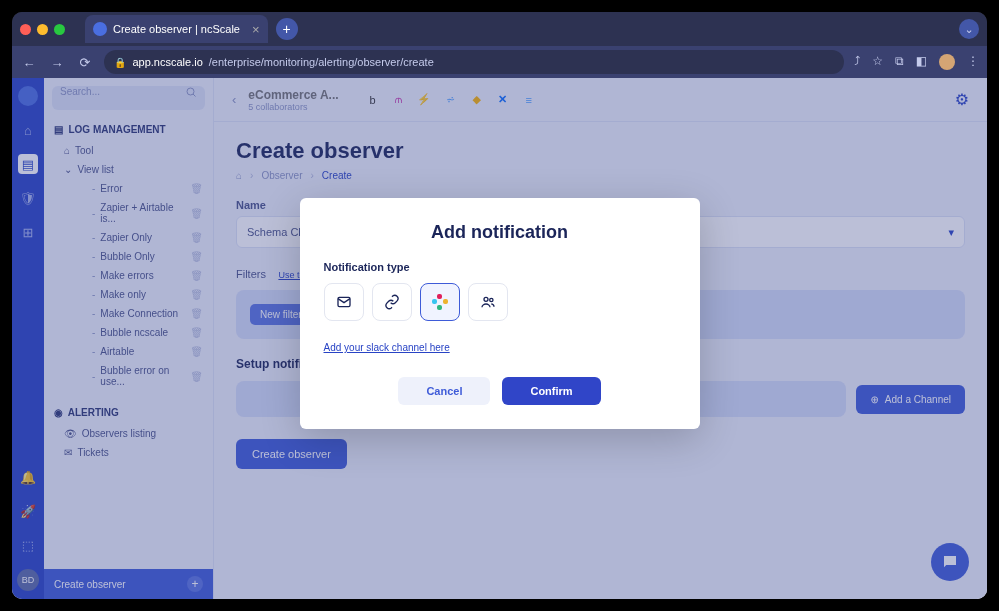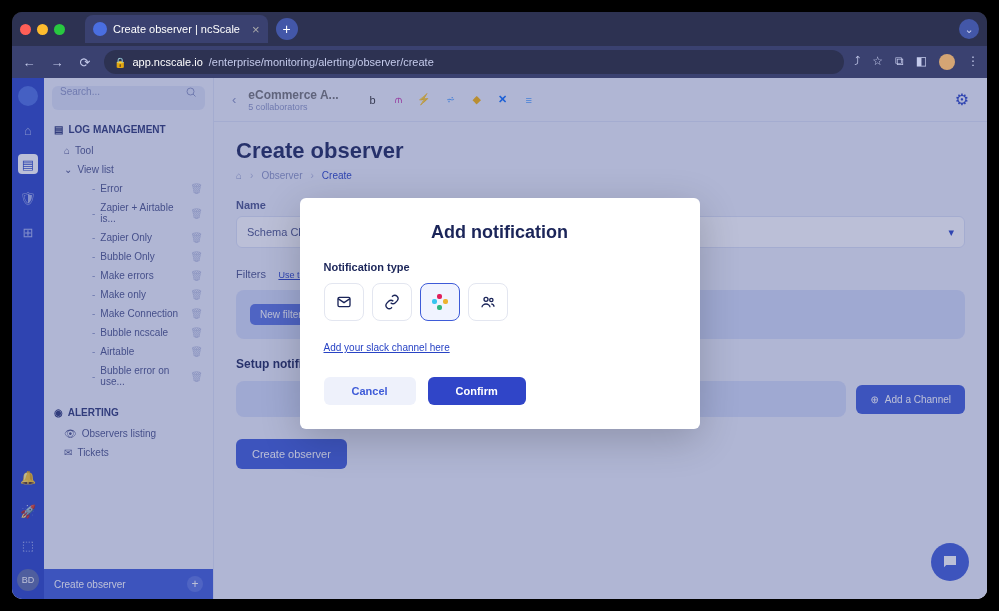--- a/index.html
+++ b/index.html
@@ -69,21 +69,21 @@
   .overlay{position:absolute;inset:0;background:rgba(60,72,140,0.35);display:flex;align-items:flex-start;justify-content:center;padding-top:120px}
   .modal{width:400px;background:#fff;border-radius:6px;padding:24px;box-shadow:0 10px 40px rgba(0,0,0,0.2)}
   .modal h2{font-size:18px;font-weight:800;color:#1b2559;text-align:center;margin-bottom:18px}
   .m-label{font-size:11px;font-weight:700;color:#1b2559;margin-bottom:10px}
   .nt-row{display:flex;gap:8px;margin-bottom:16px}
   .nt-opt{width:40px;height:38px;border:1px solid #e3e6f0;border-radius:8px;display:flex;align-items:center;justify-content:center;cursor:pointer}
   .nt-opt.active{border-color:#3e5bd8;background:#f0f3ff}
   .m-sel{height:36px;border:1px solid #c5cbdc;border-radius:6px;display:flex;align-items:center;padding:0 12px;font-size:11px;color:#4a5389;cursor:pointer;margin-bottom:6px}
   .m-sel::after{content:"⌄";margin-left:auto;font-size:16px;font-weight:700;color:#1b2559}
   .m-link{font-size:10px;color:#2843c5;text-decoration:underline;cursor:pointer}
-  .m-actions{display:flex;gap:12px;justify-content:flex-start;margin-top:22px}
+  .m-actions{display:flex;gap:12px;justify-content:center;margin-top:22px}
   .btn{padding:8px 28px;border-radius:6px;font-size:11px;font-weight:600;cursor:pointer;border:none}
   .btn.cancel{background:#eef1fb;color:#3e5bd8}
   .btn.confirm{background:#3045c8;color:#fff}
   .fab{position:absolute;bottom:18px;right:18px;width:38px;height:38px;background:#3e5bd8;border-radius:50%;display:flex;align-items:center;justify-content:center;color:#fff;cursor:pointer}
   
   .slack{width:16px;height:16px;position:relative}
   .slack span{position:absolute;width:5px;height:5px;border-radius:2px}
   .slack .s1{background:#e01e5a;top:0;left:5px}
   .slack .s2{background:#36c5f0;top:5px;left:0}
   .slack .s3{background:#ecb22e;top:5px;right:0}

